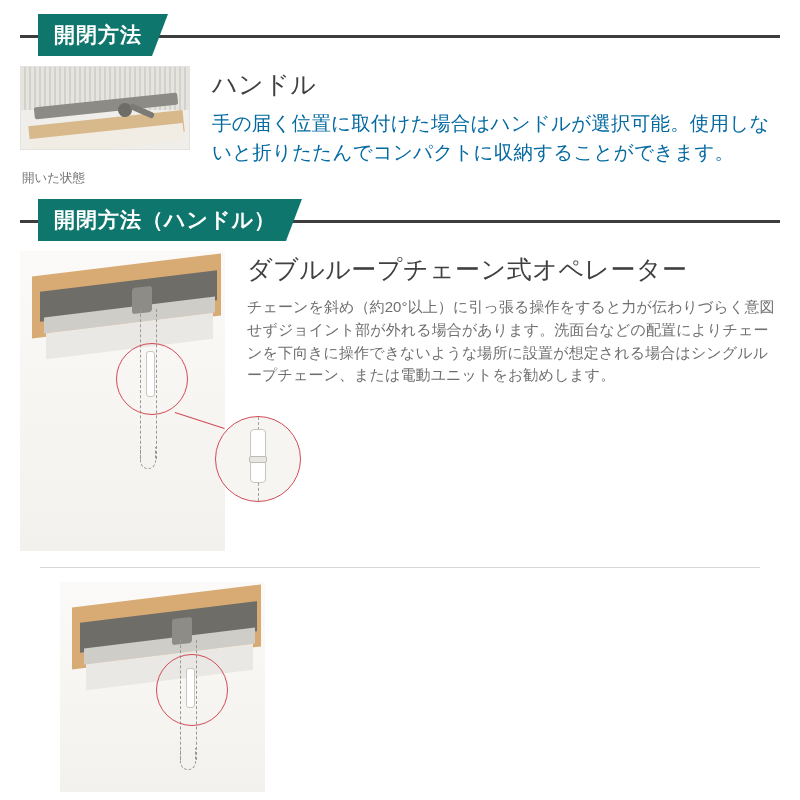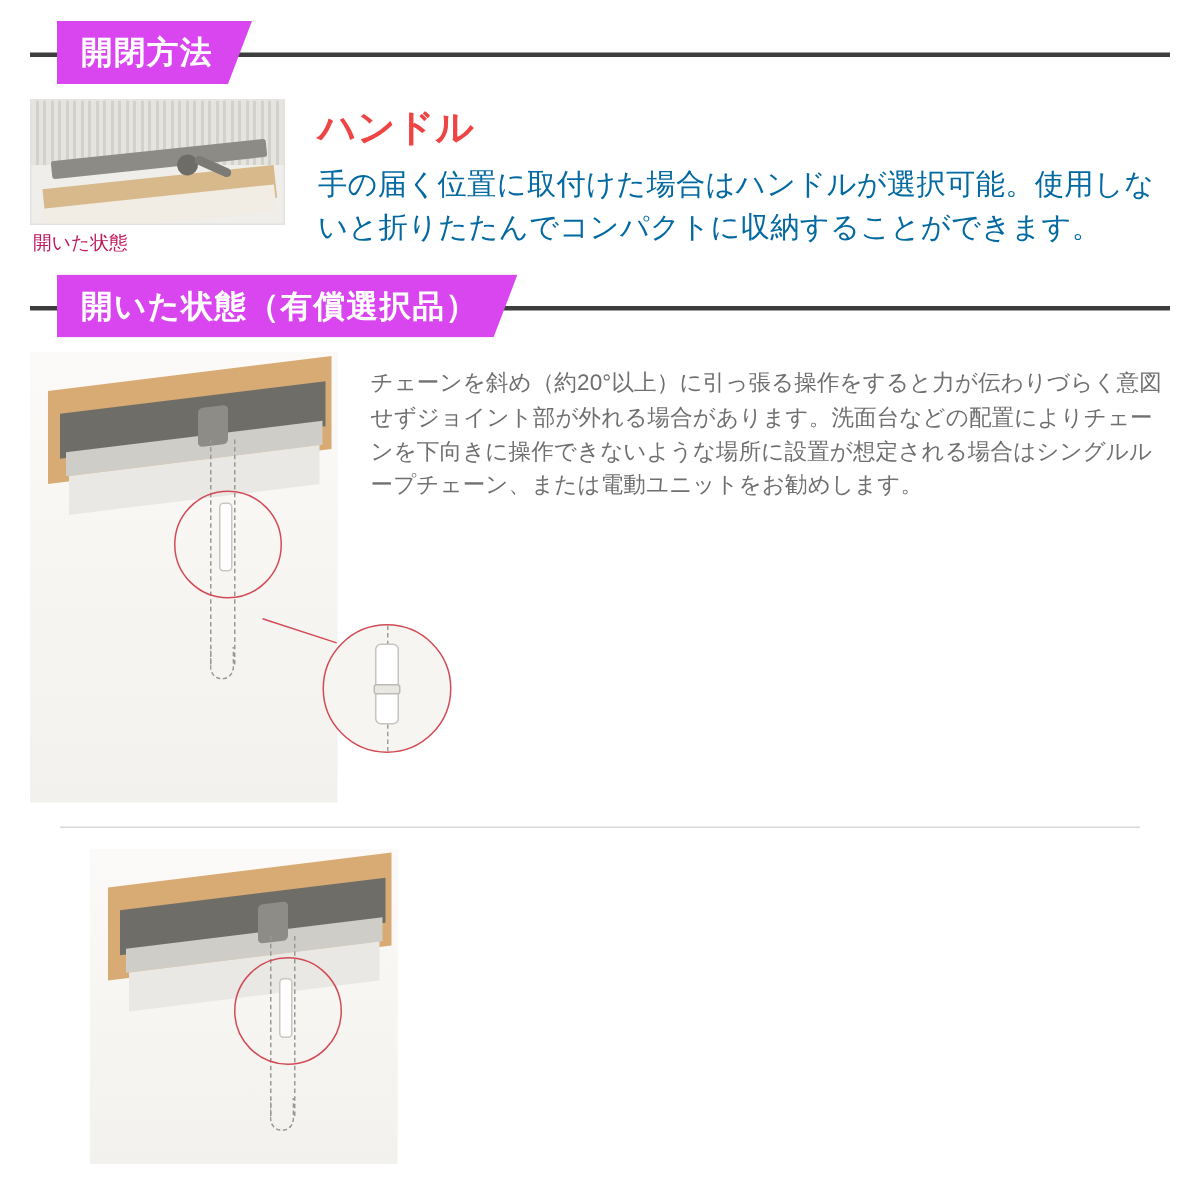--- a/index.html
+++ b/index.html
@@ -40,21 +40,21 @@
     background: #3d3d3d;
   }
   .ribbon {
     position: absolute;
     left: 18px;
     top: 0;
     height: 42px;
     display: flex;
     align-items: center;
     padding: 0 26px 0 16px;
-    background: #d946ef;
+    background: #0f766e;
     color: #ffffff;
     font-size: 21px;
     font-weight: bold;
     letter-spacing: 1px;
     white-space: nowrap;
     clip-path: polygon(0 0, 100% 0, calc(100% - 16px) 100%, 0 100%);
   }
   .ribbon.narrow { left: 18px; }
 
   
@@ -67,42 +67,42 @@
     flex: 0 0 auto;
     position: relative;
   }
   .text-col {
     flex: 1 1 auto;
     padding-left: 22px;
   }
   h2.title {
     margin: 2px 0 8px 0;
     font-size: 25px;
-    font-weight: bold;
+    font-weight: normal;
     letter-spacing: 0.5px;
-    color: #ef4444;
+    color: #404040;
   }
   p.body {
     margin: 0;
     font-size: 19.5px;
     line-height: 1.48;
     color: #0369a1;
     letter-spacing: 0.2px;
   }
   p.note {
     margin: 10px 0 0 0;
     font-size: 15px;
     line-height: 1.52;
     color: #6f6f6f;
     letter-spacing: 0.1px;
   }
   .caption {
     font-size: 12.5px;
-    color: #be185d;
-    margin-top: 4px;
+    color: #737373;
+    margin-top: 20px;
     padding-left: 2px;
   }
 
   .divider {
     height: 1px;
     background: #d8d8d8;
     margin: 10px 20px 0 20px;
   }
 
   
@@ -299,40 +299,41 @@
       <div class="caption">開いた状態</div>
     </div>
     <div class="text-col">
       <h2 class="title">ハンドル</h2>
       <p class="body">手の届く位置に取付けた場合はハンドルが選択可能。使用しないと折りたたんでコンパクトに収納することができます。</p>
     </div>
   </div>
 
   <div class="ribbon-wrap second">
     <div class="ribbon-rule"></div>
-    <div class="ribbon">開いた状態（有償選択品）</div>
+    <div class="ribbon">開閉方法（ハンドル）</div>
   </div>
 
   <div class="block">
     <div class="figure">
       <div class="fig-window">
         <div class="wall"></div>
         <div class="wood"></div>
         <div class="sashdark"></div>
         <div class="sashlight"></div>
         <div class="glass"></div>
         <div class="opbox"></div>
         <div class="chain"></div>
         <div class="chain2"></div>
         <div class="chainloop"></div>
         <div class="cover"></div>
         <div class="redcircle" style="left:96px; top:92px; width:72px; height:72px;"></div>
       </div>
     </div>
     <div class="text-col">
+      <h2 class="title">ダブルループチェーン式オペレーター</h2>
       <p class="note">チェーンを斜め（約20°以上）に引っ張る操作をすると力が伝わりづらく意図せずジョイント部が外れる場合があります。洗面台などの配置によりチェーンを下向きに操作できないような場所に設置が想定される場合はシングルループチェーン、または電動ユニットをお勧めします。</p>
     </div>
   </div>
 
   <div class="zoom-callout" style="left:215px; top:402px; width:86px; height:86px;">
     <div class="zc-chain"></div>
     <div class="zc-cover"></div>
     <div class="zc-joint"></div>
   </div>
   <div class="conn" style="left:168px; top:150px; width:0;"></div>

